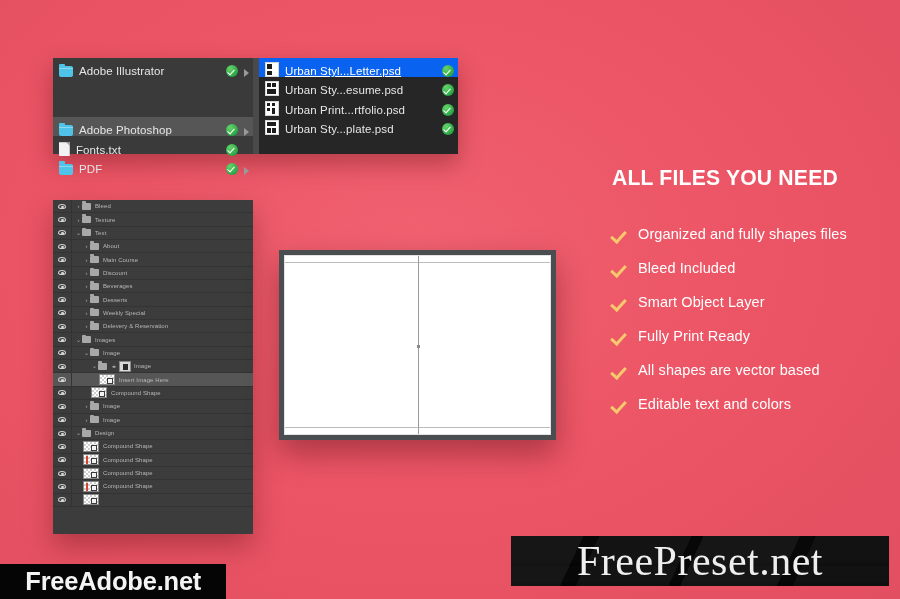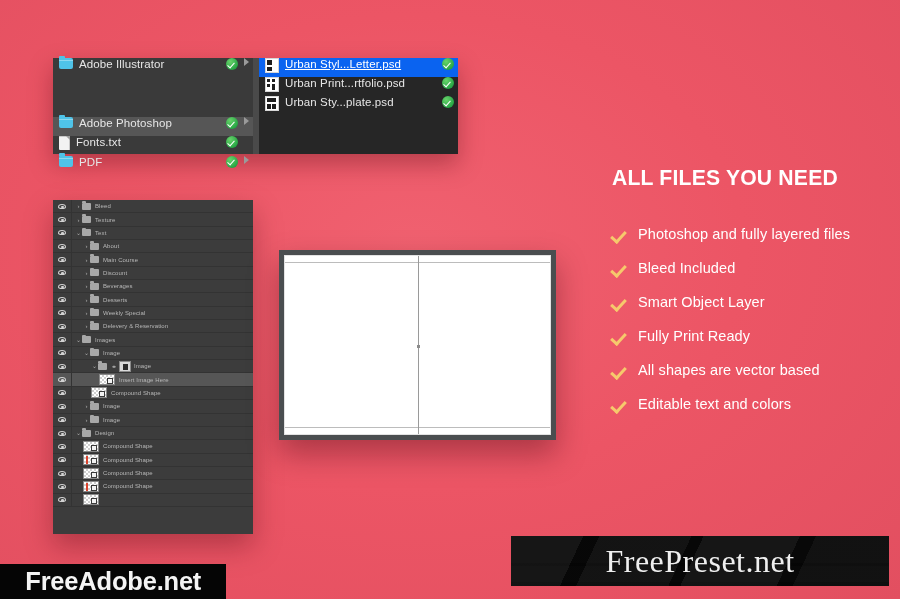--- a/index.html
+++ b/index.html
@@ -20,21 +20,21 @@
     position:absolute; left:53px; top:58px; width:405px; height:96px;
     display:flex;
     box-shadow: 0 10px 22px rgba(80,8,18,.35);
   }
   .fcol { height:100%; position:relative; }
   .fcol.left  { width:200px; background:#3a3a3a; }
   .fcol.mid   { width:6px;   background:#4a4a4a; }
   .fcol.right { width:199px; background:#262626; }
 
   .frow {
-    display:flex; align-items:flex-start; height:19.2px;
+    display:flex; align-items:flex-end; height:19.2px;
     padding:0 4px 0 6px; gap:6px;
     font-size:11.5px; color:#e6e6e6; letter-spacing:.1px;
     white-space:nowrap;
   }
   .frow.sel-gray { background:#565656;margin-top:40px; }
   .frow.sel-blue { background:#0a63f0; color:#fff;text-decoration:underline; }
   .frow .fname { flex:1; overflow:hidden; text-overflow:ellipsis; }
 
   
   .ic-folder {
@@ -191,21 +191,21 @@
   #wm-right {
     position:absolute; left:511px; top:536px; width:378px; height:50px;
     background:#0a0a0a;
     background-image:
       linear-gradient(115deg, rgba(255,255,255,.05) 0 18%, rgba(0,0,0,.25) 18% 22%, rgba(255,255,255,.04) 22% 45%, rgba(0,0,0,.3) 45% 48%, rgba(255,255,255,.05) 48% 72%, rgba(0,0,0,.22) 72% 76%, rgba(255,255,255,.03) 76% 100%),
       linear-gradient(0deg, rgba(0,0,0,.35) 0 8%, transparent 8% 40%, rgba(0,0,0,.3) 40% 46%, transparent 46% 100%);
     display:flex; align-items:center; justify-content:center;
   }
   #wm-right span {
     font-family:"Liberation Serif", serif;
-    font-size:32px; color:#efefef; letter-spacing:.5px;
+    font-size:42px; color:#efefef; letter-spacing:.5px;
   }
 </style>
 </head>
 <body>
 
 <div id="stage">
 
   <div id="finder">
     <div class="fcol left" id="finder-left">
         <div class="frow">
@@ -238,20 +238,29 @@
         <div class="frow sel-blue">
           <span class="ic-psd">
             <i style="left: 1px; top: 1px; width: 5px; height: 5px;"></i>
             <i style="left: 1px; top: 8px; width: 5px; height: 4px;"></i>
           </span>
           <span class="fname">Urban Styl...Letter.psd</span>
           <span class="ic-check"></span>
         </div>
         <div class="frow">
           <span class="ic-psd">
+            <i style="left: 1px; top: 1px; width: 4px; height: 4px;"></i>
+            <i style="left: 6px; top: 1px; width: 4px; height: 4px;"></i>
+            <i style="left: 1px; top: 7px; width: 9px; height: 5px;"></i>
+          </span>
+          <span class="fname">Urban Sty...esume.psd</span>
+          <span class="ic-check"></span>
+        </div>
+        <div class="frow">
+          <span class="ic-psd">
             <i style="left: 1px; top: 1px; width: 3px; height: 3px;"></i>
             <i style="left: 6px; top: 1px; width: 3px; height: 3px;"></i>
             <i style="left: 1px; top: 6px; width: 3px; height: 3px;"></i>
             <i style="left: 6px; top: 6px; width: 3px; height: 6px;"></i>
           </span>
           <span class="fname">Urban Print...rtfolio.psd</span>
           <span class="ic-check"></span>
         </div>
         <div class="frow">
           <span class="ic-psd">
@@ -493,21 +502,21 @@
       <div class="guide-v" style="left:50%"></div>
       <div class="nub" style="left:calc(50% - 1px); top:50%"></div>
     </div>
   </div>
 
   <div id="features">
     <div id="feat-title">ALL FILES YOU NEED</div>
     <div id="feat-list">
         <div class="feat">
           <span class="chk"></span>
-          <span class="ftxt">Photoshop and fully layered files</span>
+          <span class="ftxt">Organized and fully shapes files</span>
         </div>
         <div class="feat">
           <span class="chk"></span>
           <span class="ftxt">Bleed Included</span>
         </div>
         <div class="feat">
           <span class="chk"></span>
           <span class="ftxt">Smart Object Layer</span>
         </div>
         <div class="feat">

